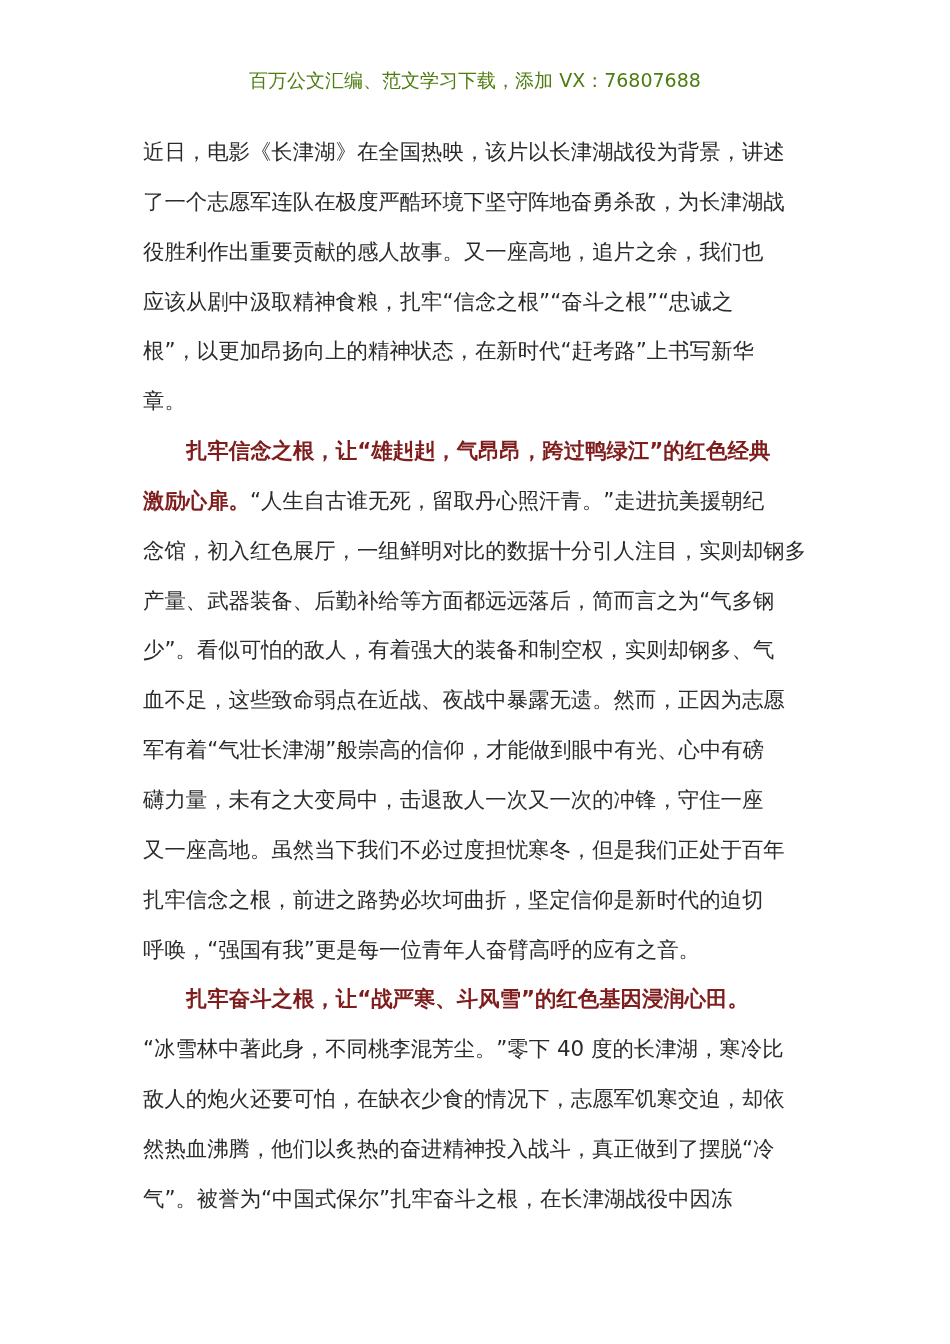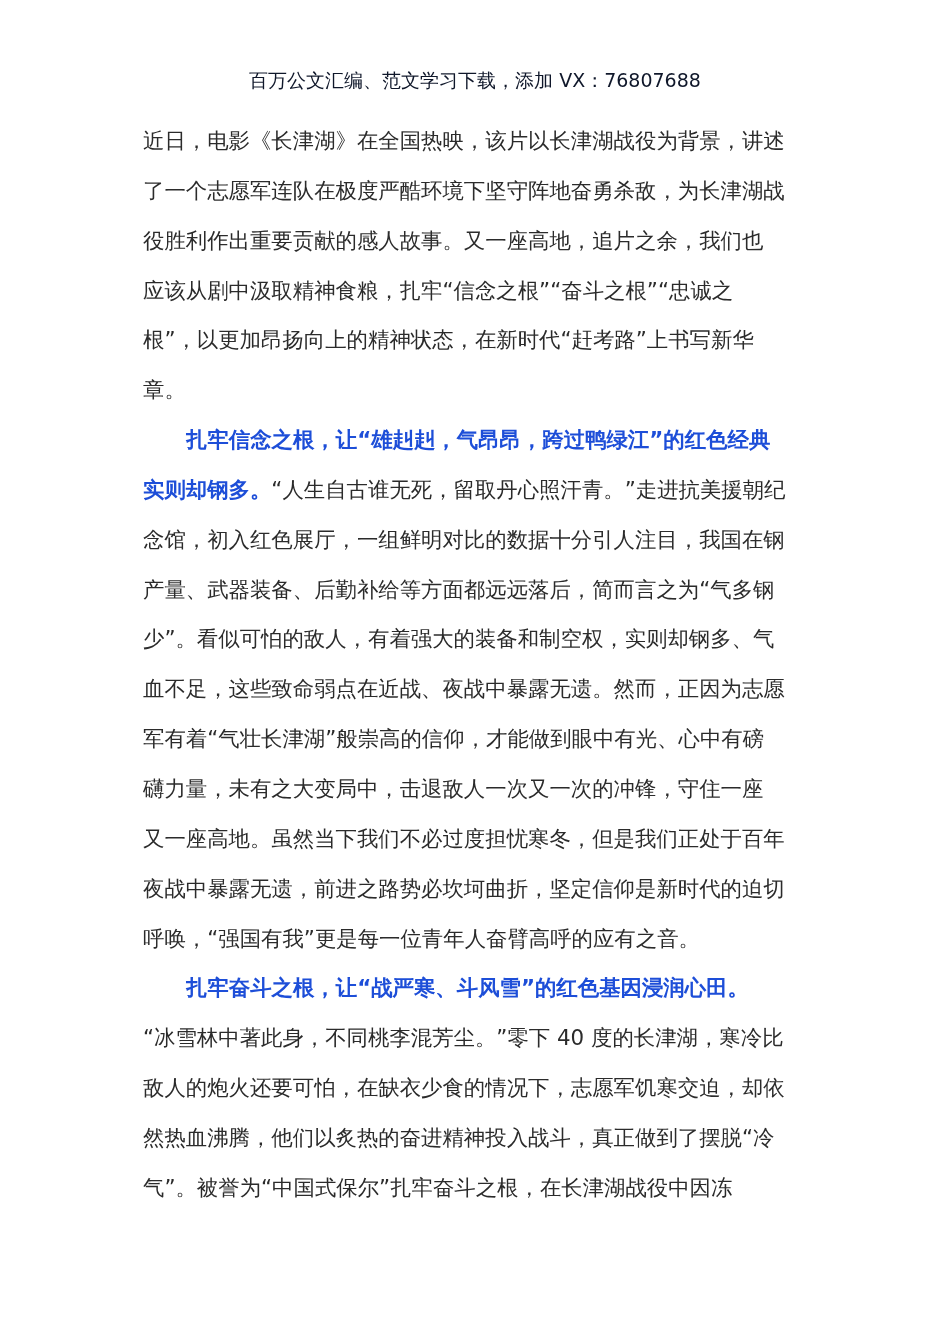--- a/index.html
+++ b/index.html
@@ -1,23 +1,23 @@
 <!DOCTYPE html>
 <html><head>
 <meta charset="utf-8">
 <style>
   html, body { margin: 0; padding: 0; background: #ffffff; }
   body { width: 950px; height: 1344px; position: relative; overflow: hidden;
          font-family: "DejaVu Sans", "Liberation Sans", sans-serif; color: #2b2b2b; }
   .header { position: absolute; top: 66px; left: 0; width: 950px; text-align: center;
-            font-size: 19px; color: #0f172a; letter-spacing: 0px; line-height: 28px; }
-  .content { position: absolute; top: 121px; left: 143px; width: 660px; }
+            font-size: 19px; color: #4d7c0f; letter-spacing: 0px; line-height: 28px; }
+  .content { position: absolute; top: 132px; left: 143px; width: 660px; }
   .line { height: 49.85px; line-height: 40px; font-size: 21.4px; white-space: nowrap;
           letter-spacing: 0px; }
-  .bold { font-weight: bold; color: #1d4ed8; }
+  .bold { font-weight: bold; color: #7f1d1d; }
   .indent { padding-left: 43px; }
 </style>
 </head>
 <body>
 
 <div class="header">百万公文汇编、范文学习下载，添加 VX：76807688</div>
 
 <div class="content">
 
   <div>
@@ -27,30 +27,30 @@
     <div class="line">应该从剧中汲取精神食粮，扎牢“信念之根”“奋斗之根”“忠诚之</div>
     <div class="line">根”，以更加昂扬向上的精神状态，在新时代“赶考路”上书写新华</div>
     <div class="line">章。</div>
   </div>
 
   <div>
     <div class="line indent">
       <span class="bold">扎牢信念之根，让“雄赳赳，气昂昂，跨过鸭绿江”的红色经典</span>
     </div>
     <div class="line">
-      <span class="bold">实则却钢多。</span><span>“人生自古谁无死，留取丹心照汗青。”走进抗美援朝纪</span>
+      <span class="bold">激励心扉。</span><span>“人生自古谁无死，留取丹心照汗青。”走进抗美援朝纪</span>
     </div>
-    <div class="line">念馆，初入红色展厅，一组鲜明对比的数据十分引人注目，我国在钢</div>
+    <div class="line">念馆，初入红色展厅，一组鲜明对比的数据十分引人注目，实则却钢多</div>
     <div class="line">产量、武器装备、后勤补给等方面都远远落后，简而言之为“气多钢</div>
     <div class="line">少”。看似可怕的敌人，有着强大的装备和制空权，实则却钢多、气</div>
     <div class="line">血不足，这些致命弱点在近战、夜战中暴露无遗。然而，正因为志愿</div>
     <div class="line">军有着“气壮长津湖”般崇高的信仰，才能做到眼中有光、心中有磅</div>
     <div class="line">礴力量，未有之大变局中，击退敌人一次又一次的冲锋，守住一座</div>
     <div class="line">又一座高地。虽然当下我们不必过度担忧寒冬，但是我们正处于百年</div>
-    <div class="line">夜战中暴露无遗，前进之路势必坎坷曲折，坚定信仰是新时代的迫切</div>
+    <div class="line">扎牢信念之根，前进之路势必坎坷曲折，坚定信仰是新时代的迫切</div>
     <div class="line">呼唤，“强国有我”更是每一位青年人奋臂高呼的应有之音。</div>
   </div>
 
   <div>
     <div class="line indent">
       <span class="bold">扎牢奋斗之根，让“战严寒、斗风雪”的红色基因浸润心田。</span>
     </div>
     <div class="line">“冰雪林中著此身，不同桃李混芳尘。”零下 40 度的长津湖，寒冷比</div>
     <div class="line">敌人的炮火还要可怕，在缺衣少食的情况下，志愿军饥寒交迫，却依</div>
     <div class="line">然热血沸腾，他们以炙热的奋进精神投入战斗，真正做到了摆脱“冷</div>

